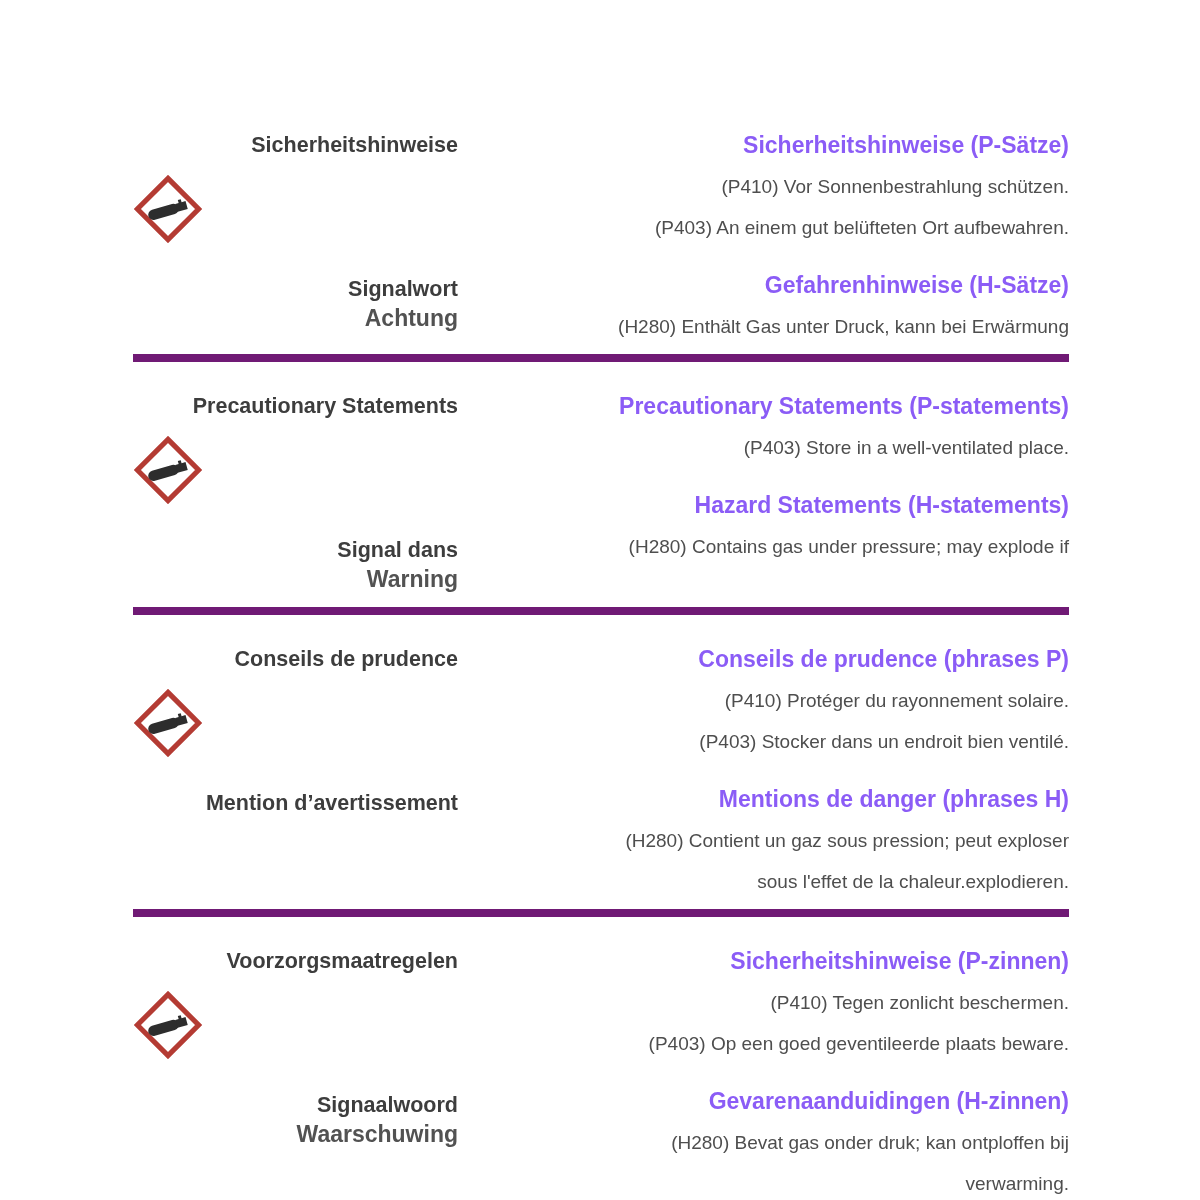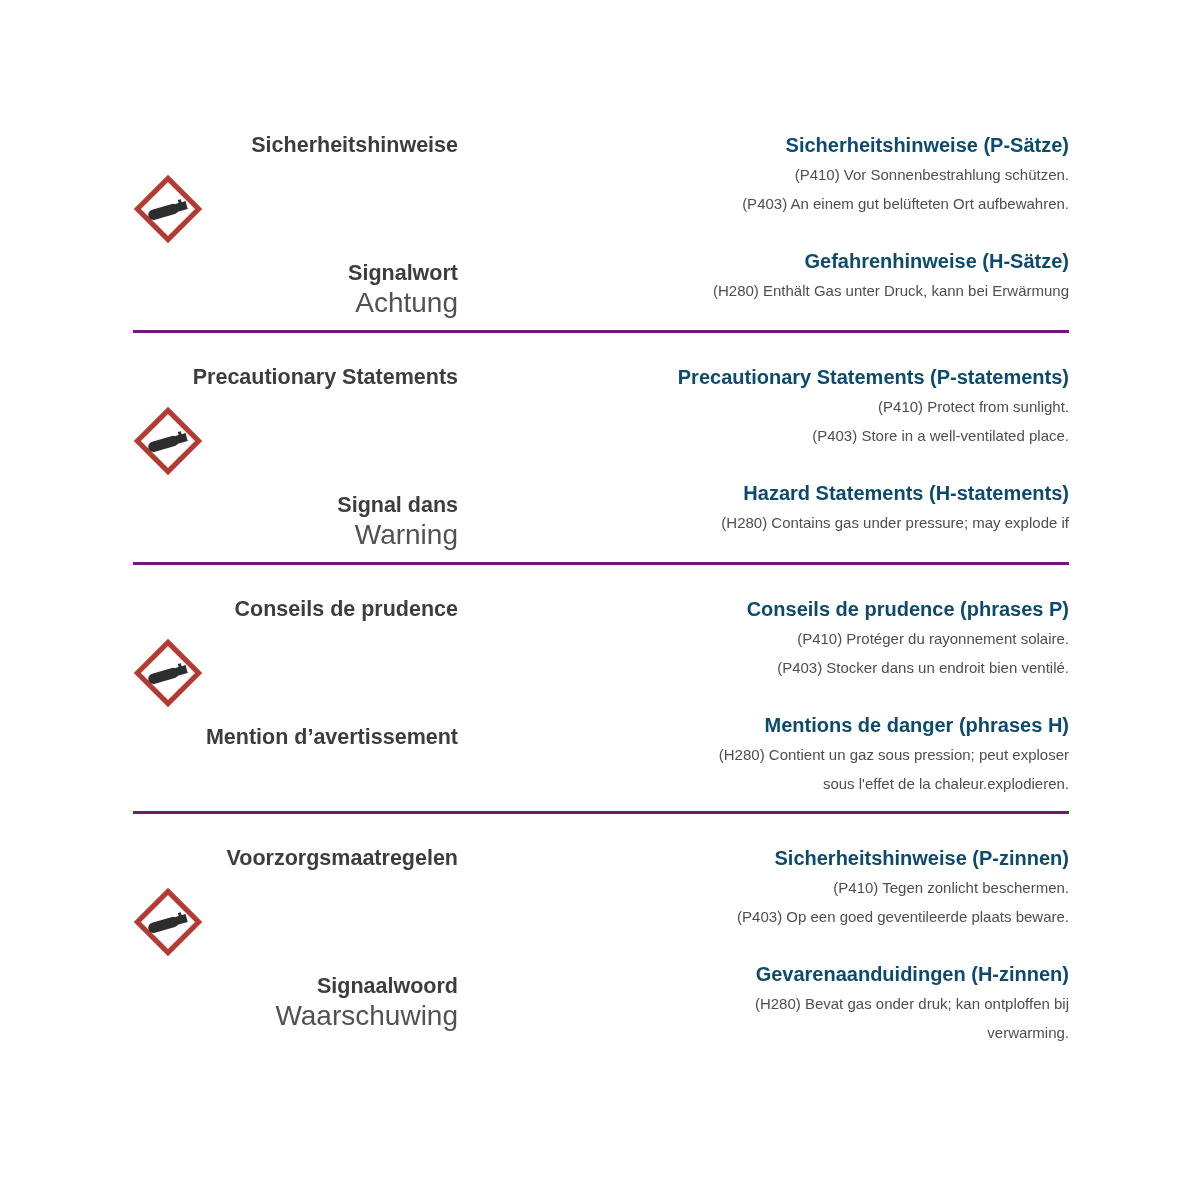--- a/index.html
+++ b/index.html
@@ -20,21 +20,21 @@
     top: 101px;
     width: 936px;
     text-align: right;
   }
   .row {
     display: flex;
     align-items: flex-start;
     padding: 30px 0 13px 0;
   }
   .row + .row {
-    border-top: 3px solid #701a75;
+    border-top: 8px solid #701a75;
   }
   .left-col {
     flex: 0 0 325px;
     width: 325px;
   }
   .right-col {
     flex: 1 1 auto;
     min-width: 0;
   }
   .section-title {
@@ -44,47 +44,48 @@
     color: #3d3d3d;
     white-space: nowrap;
   }
   .picto {
     width: 68px;
     height: 68px;
     margin: 15px 0 0 1px;
     display: block;
   }
   .signal-label {
-    margin-top: 16px;
+    margin-top: 32px;
     font-size: 21.5px;
     line-height: 29px;
     font-weight: 600;
     color: #3d3d3d;
     white-space: nowrap;
   }
   .signal-value {
-    font-size: 28px;
+    font-size: 23px;
     line-height: 29px;
-    font-weight: 400;
+    font-weight: 700;
     color: #525252;
     white-space: nowrap;
   }
   .stmt-heading {
-    font-size: 20px;
+    font-size: 23px;
     line-height: 29px;
     font-weight: 700;
-    color: #0c4a6e;
+    color: #8b5cf6;
     white-space: nowrap;
   }
   .stmt-line {
-    font-size: 15px;
+    font-size: 19px;
     line-height: 29px;
     font-weight: 400;
     color: #4e4e4e;
     white-space: nowrap;
+    margin-top: 12px;
   }
   .stmt-gap {
     height: 29px;
   }
 </style>
 </head>
 <body>
 
 <svg width="0" height="0" style="position:absolute">
   <defs>
@@ -123,21 +124,20 @@
     <div class="left-col">
       <div class="section-title">Precautionary Statements</div>
       <svg class="picto" viewBox="0 0 100 100">
           <use href="#ghs04"></use>
         </svg>
       <div class="signal-label">Signal dans</div>
       <div class="signal-value">Warning</div>
     </div>
     <div class="right-col">
       <div class="stmt-heading">Precautionary Statements (P-statements)</div>
-      <div class="stmt-line">(P410) Protect from sunlight.</div>
       <div class="stmt-line">(P403) Store in a well-ventilated place.</div>
       <div class="stmt-gap"></div>
       <div class="stmt-heading">Hazard Statements (H-statements)</div>
       <div class="stmt-line">(H280) Contains gas under pressure; may explode if</div>
     </div>
   </div>
 
   <div class="row">
     <div class="left-col">
       <div class="section-title">Conseils de prudence</div>

